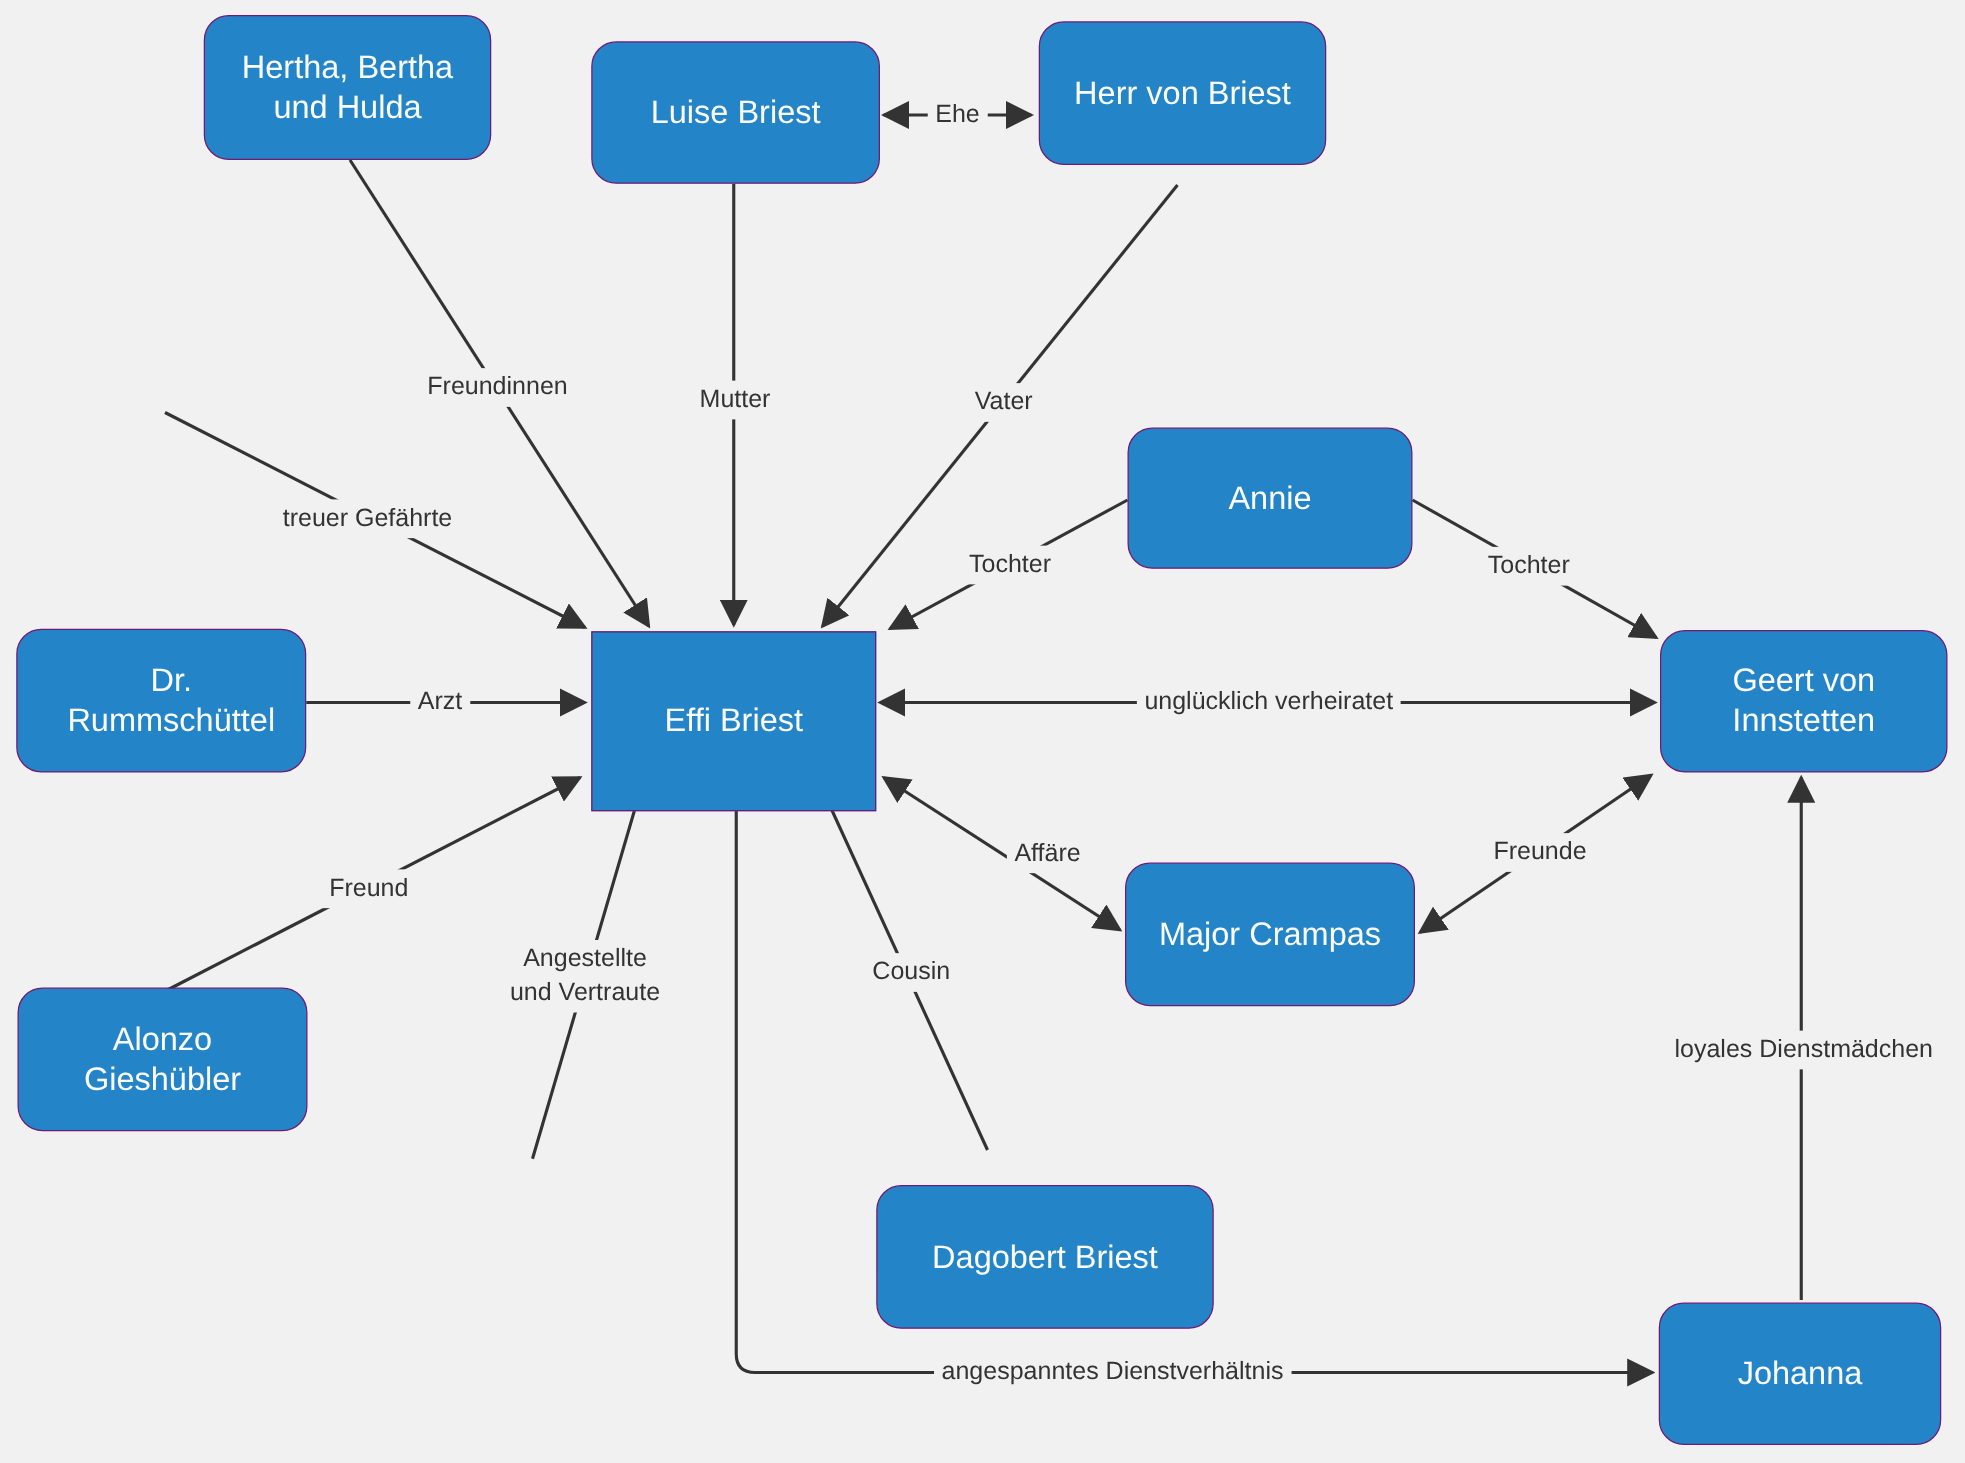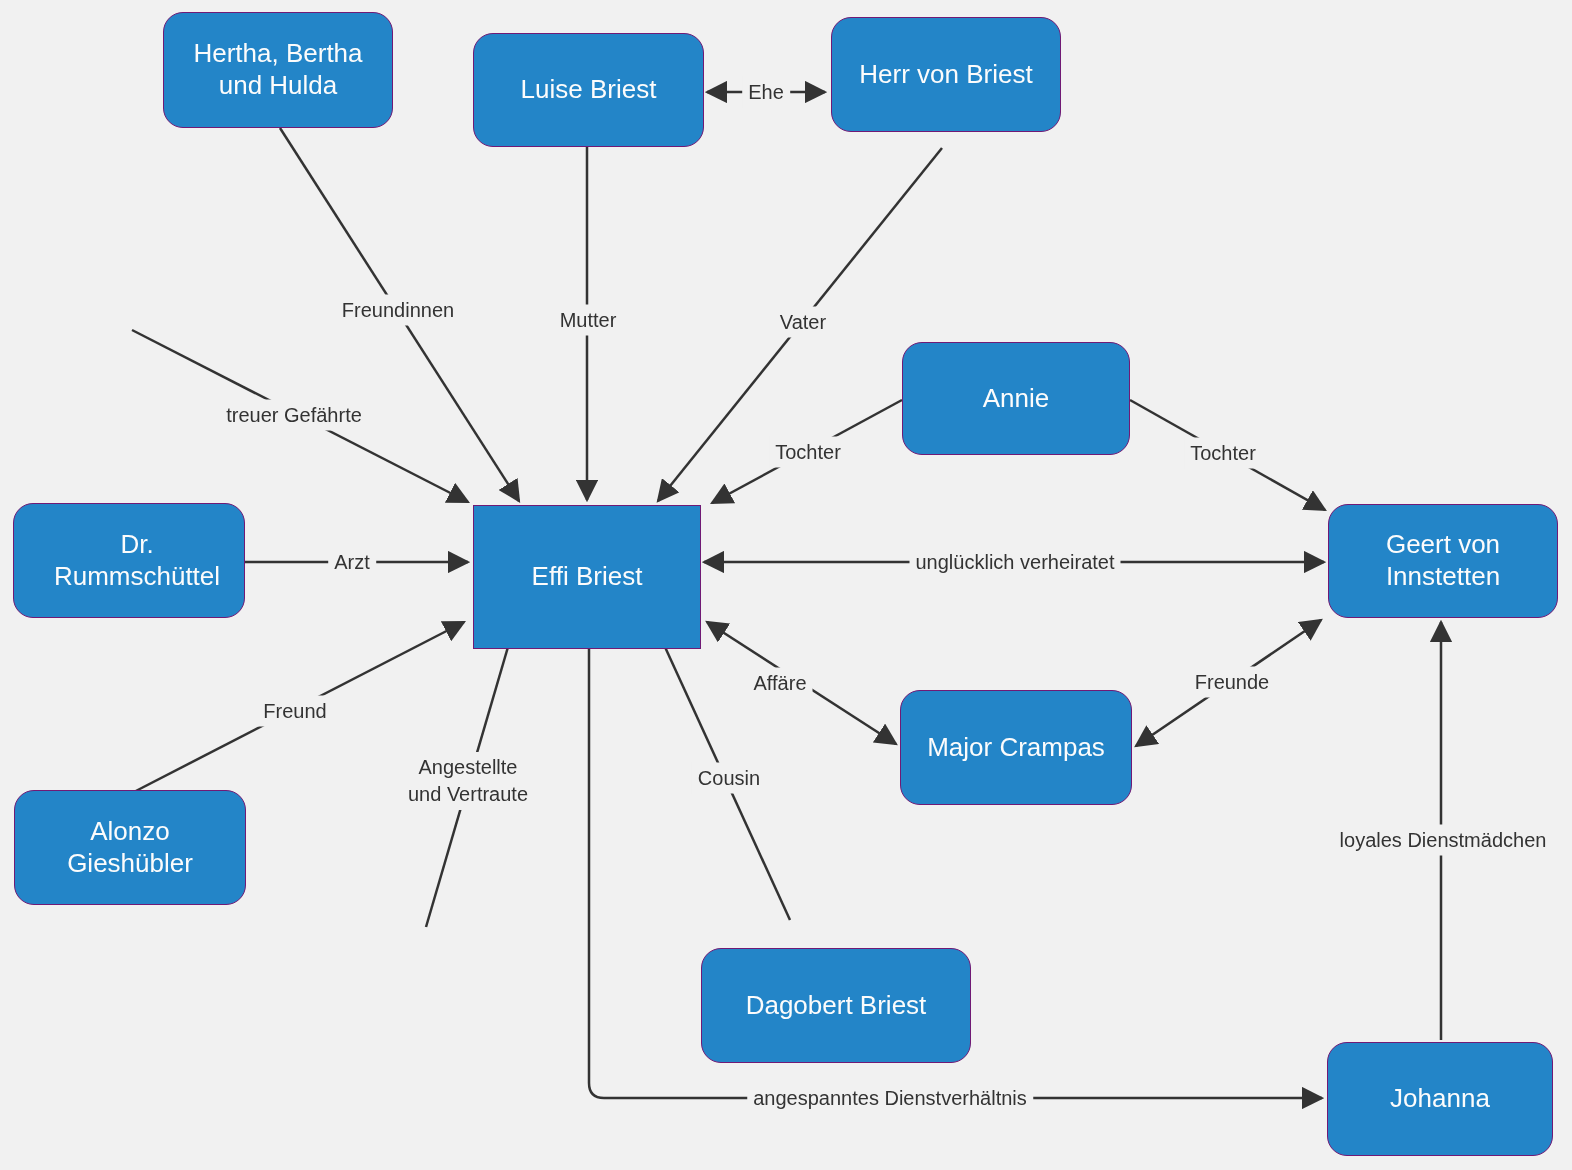--- a/index.html
+++ b/index.html
@@ -100,21 +100,21 @@
   <div class="edge-label" style="left:766px; top:92px;">Ehe</div>
   <div class="edge-label" style="left:803px; top:322px;">Vater</div>
   <div class="edge-label" style="left:294px; top:415px;">treuer Gefährte</div>
   <div class="edge-label" style="left:352px; top:562px;">Arzt</div>
   <div class="edge-label" style="left:808px; top:452px;">Tochter</div>
   <div class="edge-label" style="left:1223px; top:453px;">Tochter</div>
   <div class="edge-label" style="left:1015px; top:562px;">unglücklich verheiratet</div>
   <div class="edge-label" style="left:295px; top:711px;">Freund</div>
   <div class="edge-label wrap" style="left:468px; top:781px;">Angestellte und Vertraute</div>
   <div class="edge-label" style="left:729px; top:778px;">Cousin</div>
-  <div class="edge-label" style="left:780px; top:683px;">Affäre</div>
+  <div class="edge-label" style="left:838px; top:683px;">Affäre</div>
   <div class="edge-label" style="left:1232px; top:682px;">Freunde</div>
   <div class="edge-label" style="left:1443px; top:840px;">loyales Dienstmädchen</div>
   <div class="edge-label" style="left:890px; top:1098px;">angespanntes Dienstverhältnis</div>
 
   <div class="node" style="left:163px; top:12px; width:230px; height:116px;">Hertha, Bertha
 und Hulda</div>
   <div class="node" style="left:473px; top:33px; width:231px; height:114px;">Luise Briest</div>
   <div class="node" style="left:831px; top:17px; width:230px; height:115px;">Herr von Briest</div>
   <div class="node" style="left:902px; top:342px; width:228px; height:113px;">Annie</div>
   <div class="node" style="left:13px; top:503px; width:232px; height:115px;padding-left:28px;">Dr. Rummschüttel</div>

